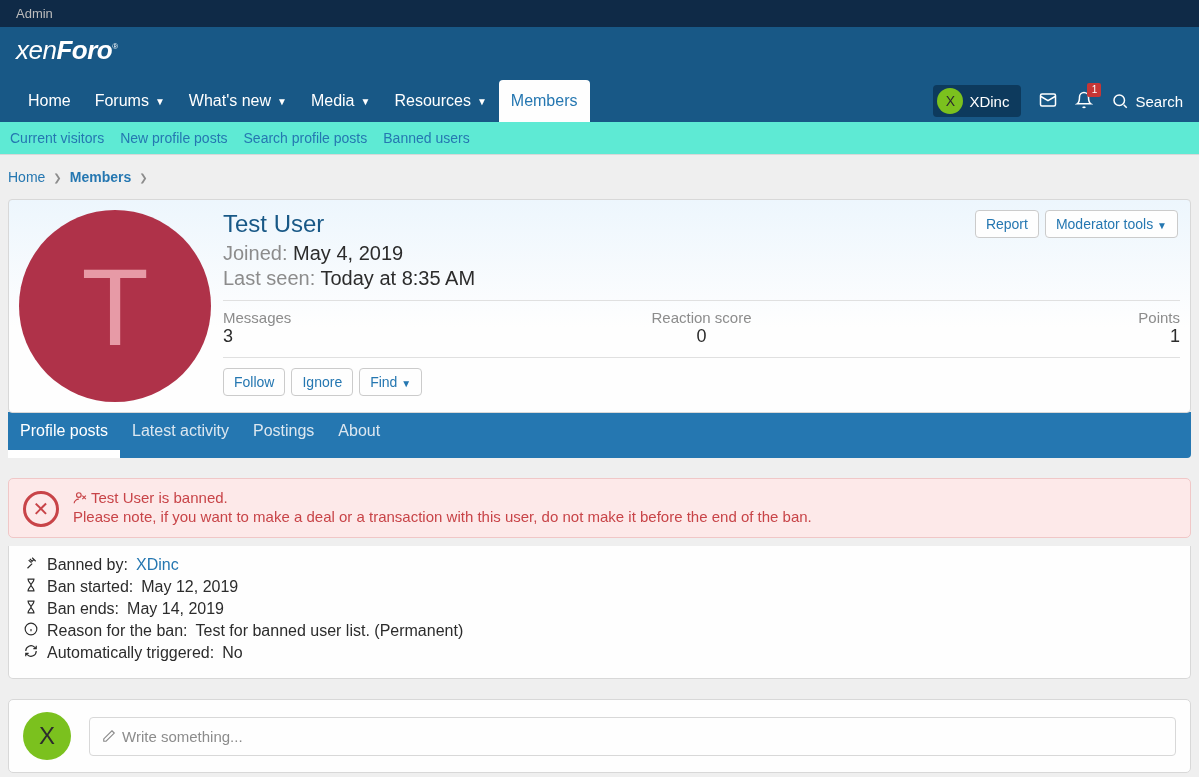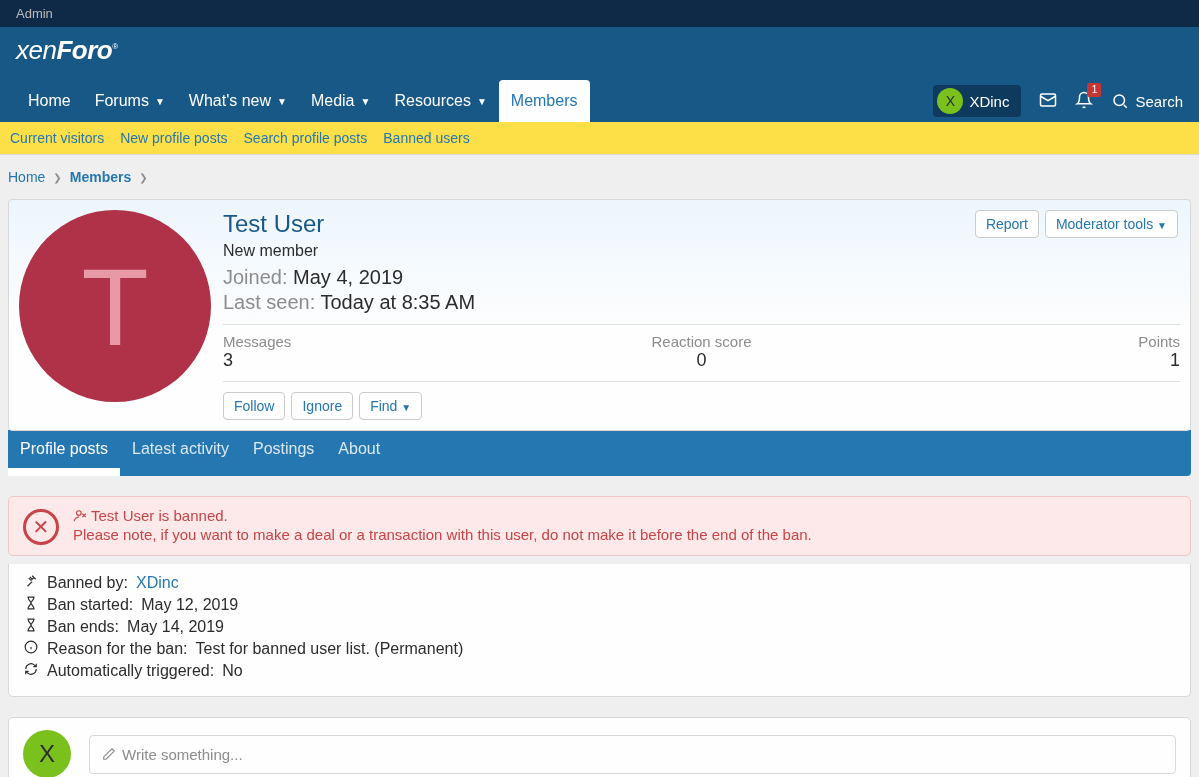--- a/index.html
+++ b/index.html
@@ -17,21 +17,21 @@
 .tab { color: #fff; padding: 12px 12px; display: flex; align-items: center; gap: 6px; font-size: 16px; }
 .tab.active { background: #fefefe; color: #2577b1; border-top-left-radius: 4px; border-top-right-radius: 4px; font-weight: 500; }
 .caret { font-size: 10px; }
 .nav-right { display: flex; align-items: center; gap: 18px; }
 .user-chip { display: flex; align-items: center; gap: 6px; background: #0d3a5d; border-radius: 4px; padding: 3px 12px 3px 4px; color: #fff; }
 .avatar-sm { width: 26px; height: 26px; border-radius: 50%; background: #7bc11e; color: #2c2c2c; display: flex; align-items: center; justify-content: center; font-size: 14px; }
 .nav-icon { color: #fff; position: relative; }
 .badge { position: absolute; top: -8px; right: -8px; background: #c63636; color: #fff; font-size: 10px; min-width: 14px; height: 14px; border-radius: 2px; display: flex; align-items: center; justify-content: center; padding: 0 2px; }
 .search-btn { display: flex; align-items: center; gap: 6px; color: #fff; }
 
-.subnav { background: #fde047; border-bottom: 1px solid #d8d8d8; padding: 8px 10px; display: flex; gap: 16px; font-size: 14px; }
+.subnav { background: #5eead4; border-bottom: 1px solid #d8d8d8; padding: 8px 10px; display: flex; gap: 16px; font-size: 14px; }
 .subnav a { color: #2577b1; }
 
 .breadcrumb { padding: 14px 8px; display: flex; align-items: center; gap: 8px; font-size: 14px; }
 .bc-sep { color: #8c8c8c; font-size: 10px; }
 
 .main { padding: 0 8px; }
 .profile-card { background: linear-gradient(180deg, #edf6fd 0%, #fefefe 60%); border: 1px solid #d8d8d8; border-radius: 4px; display: flex; gap: 12px; padding: 10px; position: relative; }
 .avatar-lg { width: 192px; height: 192px; border-radius: 50%; background: #af3249; color: #e79aa6; display: flex; align-items: center; justify-content: center; font-size: 110px; flex-shrink: 0; }
 .profile-body { flex: 1; }
 .profile-name { font-size: 24px; color: #185886; font-weight: 400; margin-bottom: 4px; }
@@ -138,21 +138,20 @@
   <span class="bc-sep">❯</span>
   <a style="font-weight:600">Members</a>
   <span class="bc-sep">❯</span>
 </div>
 
 <div class="main">
   <div class="profile-card">
     <div class="avatar-lg">T</div>
     <div class="profile-body">
       <div class="profile-name">Test User</div>
-      <div class="profile-title">New member</div>
       <div class="meta-line">
         <span>Joined:</span>
         <span class="val">May 4, 2019</span>
       </div>
       <div class="meta-line">
         <span>Last seen:</span>
         <span class="val">Today at 8:35 AM</span>
       </div>
       <div class="stats-row">
         <div class="stat">

